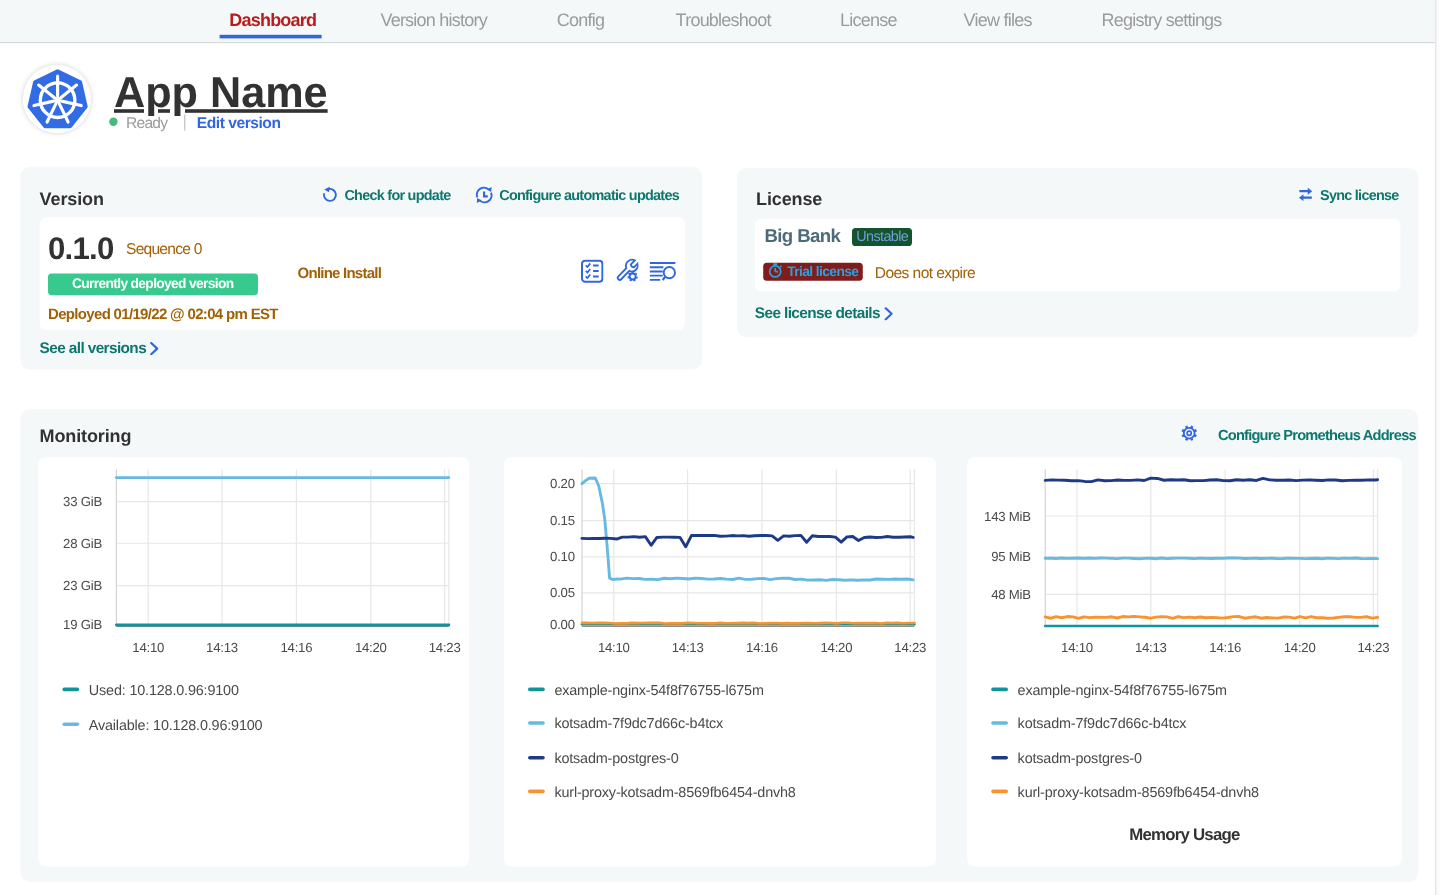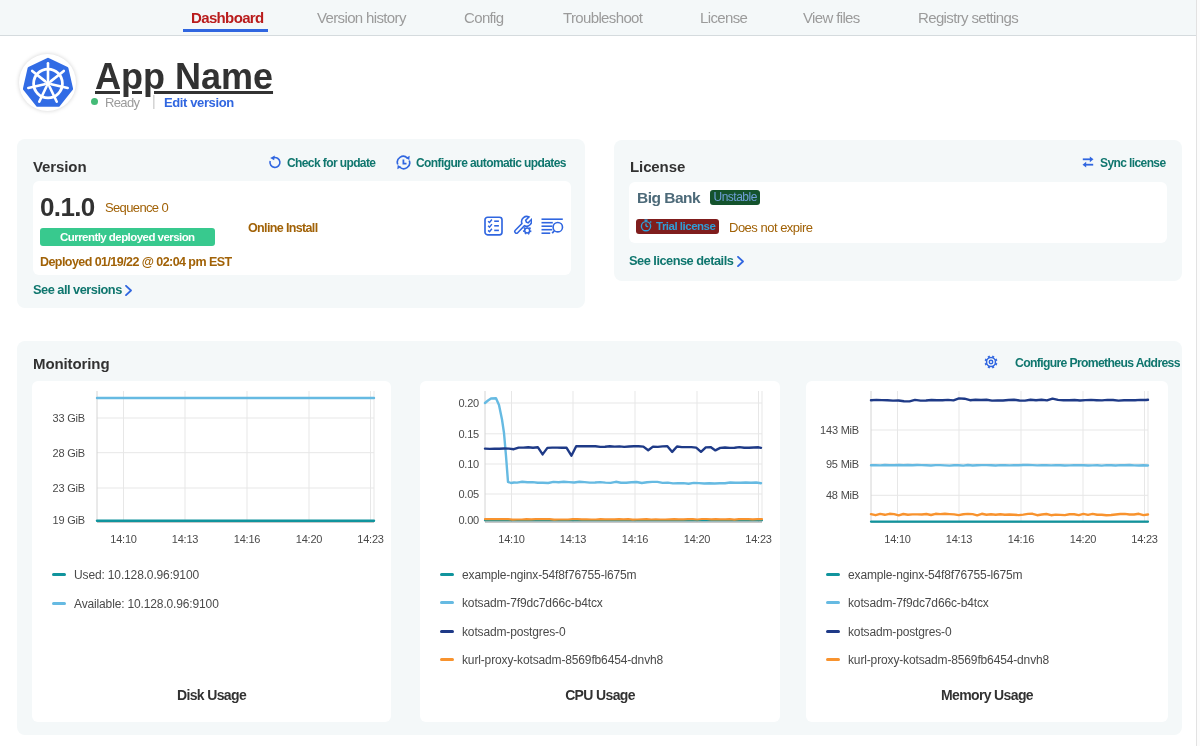--- a/index.html
+++ b/index.html
@@ -174,21 +174,20 @@
       <text x="91.5" y="162" text-anchor="middle" font-family="Liberation Sans, sans-serif" font-size="11" letter-spacing="-0.2" fill="#4a4a4a">14:10</text>
       <text x="153" y="162" text-anchor="middle" font-family="Liberation Sans, sans-serif" font-size="11" letter-spacing="-0.2" fill="#4a4a4a">14:13</text>
       <text x="215" y="162" text-anchor="middle" font-family="Liberation Sans, sans-serif" font-size="11" letter-spacing="-0.2" fill="#4a4a4a">14:16</text>
       <text x="277" y="162" text-anchor="middle" font-family="Liberation Sans, sans-serif" font-size="11" letter-spacing="-0.2" fill="#4a4a4a">14:20</text>
       <text x="338.5" y="162" text-anchor="middle" font-family="Liberation Sans, sans-serif" font-size="11" letter-spacing="-0.2" fill="#4a4a4a">14:23</text>
       <polyline points="65.0,17.0 69.6,17.0 74.2,17.0 78.8,17.0 83.5,17.0 88.1,17.0 92.7,17.0 97.3,17.0 101.9,17.0 106.5,17.0 111.2,17.0 115.8,17.0 120.4,17.0 125.0,17.0 129.6,17.0 134.2,17.0 138.9,17.0 143.5,17.0 148.1,17.0 152.7,17.0 157.3,17.0 161.9,17.0 166.6,17.0 171.2,17.0 175.8,17.0 180.4,17.0 185.0,17.0 189.7,17.0 194.3,17.0 198.9,17.0 203.5,17.0 208.1,17.0 212.7,17.0 217.3,17.0 222.0,17.0 226.6,17.0 231.2,17.0 235.8,17.0 240.4,17.0 245.1,17.0 249.7,17.0 254.3,17.0 258.9,17.0 263.5,17.0 268.1,17.0 272.8,17.0 277.4,17.0 282.0,17.0 286.6,17.0 291.2,17.0 295.8,17.0 300.4,17.0 305.1,17.0 309.7,17.0 314.3,17.0 318.9,17.0 323.5,17.0 328.1,17.0 332.8,17.0 337.4,17.0 342.0,17.0" fill="none" stroke="#66bae2" stroke-width="2.4" stroke-linejoin="round" stroke-linecap="round"></polyline>
       <polyline points="65.0,139.8 69.6,139.8 74.2,139.8 78.8,139.8 83.5,139.8 88.1,139.8 92.7,139.8 97.3,139.8 101.9,139.8 106.5,139.8 111.2,139.8 115.8,139.8 120.4,139.8 125.0,139.8 129.6,139.8 134.2,139.8 138.9,139.8 143.5,139.8 148.1,139.8 152.7,139.8 157.3,139.8 161.9,139.8 166.6,139.8 171.2,139.8 175.8,139.8 180.4,139.8 185.0,139.8 189.7,139.8 194.3,139.8 198.9,139.8 203.5,139.8 208.1,139.8 212.7,139.8 217.3,139.8 222.0,139.8 226.6,139.8 231.2,139.8 235.8,139.8 240.4,139.8 245.1,139.8 249.7,139.8 254.3,139.8 258.9,139.8 263.5,139.8 268.1,139.8 272.8,139.8 277.4,139.8 282.0,139.8 286.6,139.8 291.2,139.8 295.8,139.8 300.4,139.8 305.1,139.8 309.7,139.8 314.3,139.8 318.9,139.8 323.5,139.8 328.1,139.8 332.8,139.8 337.4,139.8 342.0,139.8" fill="none" stroke="#10949d" stroke-width="2.4" stroke-linejoin="round" stroke-linecap="round"></polyline>
     </svg>
 <div class="abs legend" style="left:42px;top:187px;"><span class="legend-dash" style="background:#10949d"></span>Used: 10.128.0.96:9100</div>
 <div class="abs legend" style="left:42px;top:215.5px;"><span class="legend-dash" style="background:#66bae2"></span>Available: 10.128.0.96:9100</div>
-<div class="abs" style="left:0;top:306px;width:359px;text-align:center;font-size:14px;font-weight:bold;color:#323232;">Disk Usage</div>
 </div>
 
 <div class="card" style="left:420px;top:381px;width:360px;height:341px;">
 <svg width="360" height="341" viewBox="0 0 360 341" style="position:absolute;left:0;top:0">
       <line x1="65" y1="22" x2="342" y2="22" stroke="#e7e7e7" stroke-width="1"></line>
       <line x1="65" y1="52.8" x2="342" y2="52.8" stroke="#e7e7e7" stroke-width="1"></line>
       <line x1="65" y1="83" x2="342" y2="83" stroke="#e7e7e7" stroke-width="1"></line>
       <line x1="65" y1="113" x2="342" y2="113" stroke="#e7e7e7" stroke-width="1"></line>
       <line x1="65" y1="139.5" x2="342" y2="139.5" stroke="#e7e7e7" stroke-width="1"></line>
       <line x1="91.5" y1="10" x2="91.5" y2="141" stroke="#e7e7e7" stroke-width="1"></line>
@@ -211,21 +210,20 @@
       <text x="338.5" y="162" text-anchor="middle" font-family="Liberation Sans, sans-serif" font-size="11" letter-spacing="-0.2" fill="#4a4a4a">14:23</text>
       <polyline points="65.0,139.2 69.6,139.2 74.2,139.2 78.8,139.2 83.5,139.2 88.1,139.2 92.7,139.2 97.3,139.2 101.9,139.2 106.5,139.2 111.2,139.2 115.8,139.2 120.4,139.2 125.0,139.2 129.6,139.2 134.2,139.2 138.9,139.2 143.5,139.2 148.1,139.2 152.7,139.2 157.3,139.2 161.9,139.2 166.6,139.2 171.2,139.2 175.8,139.2 180.4,139.2 185.0,139.2 189.7,139.2 194.3,139.2 198.9,139.2 203.5,139.2 208.1,139.2 212.7,139.2 217.3,139.2 222.0,139.2 226.6,139.2 231.2,139.2 235.8,139.2 240.4,139.2 245.1,139.2 249.7,139.2 254.3,139.2 258.9,139.2 263.5,139.2 268.1,139.2 272.8,139.2 277.4,139.2 282.0,139.2 286.6,139.2 291.2,139.2 295.8,139.2 300.4,139.2 305.1,139.2 309.7,139.2 314.3,139.2 318.9,139.2 323.5,139.2 328.1,139.2 332.8,139.2 337.4,139.2 342.0,139.2" fill="none" stroke="#10949d" stroke-width="2.2" stroke-linejoin="round" stroke-linecap="round"></polyline>
       <polyline points="65.0,22.0 68.0,19.5 71.0,17.5 76.0,17.3 79.0,24.0 82.0,38.5 84.0,52.0 86.0,75.0 88.0,100.8 91.0,102.0 94.0,101.5 97.0,101.6 102.2,100.8 107.4,101.2 112.6,101.1 117.8,101.8 123.0,101.7 128.2,102.0 133.4,100.9 138.6,101.3 143.8,100.8 149.0,101.1 154.2,101.5 159.4,100.8 164.6,101.1 169.8,101.6 175.0,101.5 180.2,101.1 185.4,101.6 190.6,101.9 195.8,100.8 201.0,101.8 206.2,101.7 211.4,101.2 216.6,101.0 221.8,102.0 227.0,101.2 232.2,100.9 237.4,100.9 242.6,101.9 247.8,101.6 253.0,102.4 258.2,102.3 263.4,102.1 268.6,102.7 273.8,101.9 279.0,102.1 284.2,102.5 289.4,102.2 294.6,102.5 299.8,102.2 305.0,102.3 310.2,101.5 315.4,101.7 320.6,101.8 325.8,101.5 331.0,101.7 336.2,101.5 341.0,102.2" fill="none" stroke="#66bae2" stroke-width="2.4" stroke-linejoin="round" stroke-linecap="round"></polyline>
       <polyline points="65.0,67.6 69.8,67.9 74.6,67.7 79.4,67.7 84.2,67.5 89.0,67.6 93.8,68.2 98.6,66.6 103.4,66.6 108.2,66.2 113.0,66.7 117.8,66.2 122.6,73.4 127.4,66.9 132.2,66.6 137.0,66.6 141.8,66.7 146.6,66.8 151.4,74.7 156.2,65.3 161.0,65.1 165.8,65.3 170.6,65.3 175.4,65.2 180.2,65.9 185.0,65.8 189.8,65.3 194.6,65.6 199.4,65.4 204.2,65.9 209.0,65.5 213.8,65.3 218.6,65.3 223.4,65.6 228.2,69.3 233.0,65.6 237.8,65.9 242.6,65.4 247.4,65.2 252.2,70.9 257.0,65.5 261.8,66.1 266.6,66.1 271.4,66.1 276.2,66.6 281.0,70.8 285.8,66.4 290.6,66.1 295.4,69.4 300.2,66.9 305.0,66.5 309.8,66.9 314.6,66.8 319.4,66.1 324.2,66.7 329.0,66.7 333.8,66.5 338.6,66.3 341.0,66.8" fill="none" stroke="#1e3a87" stroke-width="2.4" stroke-linejoin="round" stroke-linecap="round"></polyline>
       <polyline points="65.0,138.1 69.6,138.1 74.2,138.2 78.8,138.1 83.5,138.0 88.1,138.2 92.7,138.6 97.3,138.5 101.9,138.5 106.5,138.1 111.2,138.3 115.8,138.2 120.4,138.1 125.0,138.1 129.6,138.1 134.2,138.6 138.9,138.5 143.5,138.5 148.1,138.5 152.7,138.1 157.3,138.2 161.9,138.4 166.6,138.4 171.2,138.5 175.8,138.5 180.4,138.1 185.0,138.4 189.7,138.4 194.3,138.3 198.9,138.1 203.5,138.3 208.1,138.1 212.7,138.6 217.3,138.5 222.0,138.3 226.6,138.2 231.2,138.5 235.8,138.3 240.4,138.5 245.1,138.5 249.7,138.3 254.3,138.2 258.9,138.4 263.5,138.3 268.1,138.1 272.8,138.2 277.4,138.5 282.0,138.0 286.6,138.0 291.2,138.4 295.8,138.2 300.4,138.3 305.1,138.3 309.7,138.2 314.3,138.6 318.9,138.1 323.5,138.2 328.1,138.1 332.8,138.4 337.4,138.2 342.0,138.2" fill="none" stroke="#f8932e" stroke-width="2.2" stroke-linejoin="round" stroke-linecap="round"></polyline>
     </svg>
 <div class="abs legend" style="left:42px;top:186.5px;"><span class="legend-dash" style="background:#10949d"></span>example-nginx-54f8f76755-l675m</div>
 <div class="abs legend" style="left:42px;top:215px;"><span class="legend-dash" style="background:#66bae2"></span>kotsadm-7f9dc7d66c-b4tcx</div>
 <div class="abs legend" style="left:42px;top:243.5px;"><span class="legend-dash" style="background:#1e3a87"></span>kotsadm-postgres-0</div>
 <div class="abs legend" style="left:42px;top:272px;"><span class="legend-dash" style="background:#f8932e"></span>kurl-proxy-kotsadm-8569fb6454-dnvh8</div>
-<div class="abs" style="left:0;top:306px;width:360px;text-align:center;font-size:14px;font-weight:bold;color:#323232;">CPU Usage</div>
 </div>
 
 <div class="card" style="left:806px;top:381px;width:362px;height:341px;">
 <svg width="362" height="341" viewBox="0 0 362 341" style="position:absolute;left:0;top:0">
       <line x1="65" y1="49" x2="342" y2="49" stroke="#e7e7e7" stroke-width="1"></line>
       <line x1="65" y1="82.8" x2="342" y2="82.8" stroke="#e7e7e7" stroke-width="1"></line>
       <line x1="65" y1="114.3" x2="342" y2="114.3" stroke="#e7e7e7" stroke-width="1"></line>
       <line x1="91.5" y1="10" x2="91.5" y2="141" stroke="#e7e7e7" stroke-width="1"></line>
       <line x1="153" y1="10" x2="153" y2="141" stroke="#e7e7e7" stroke-width="1"></line>
       <line x1="215" y1="10" x2="215" y2="141" stroke="#e7e7e7" stroke-width="1"></line>

